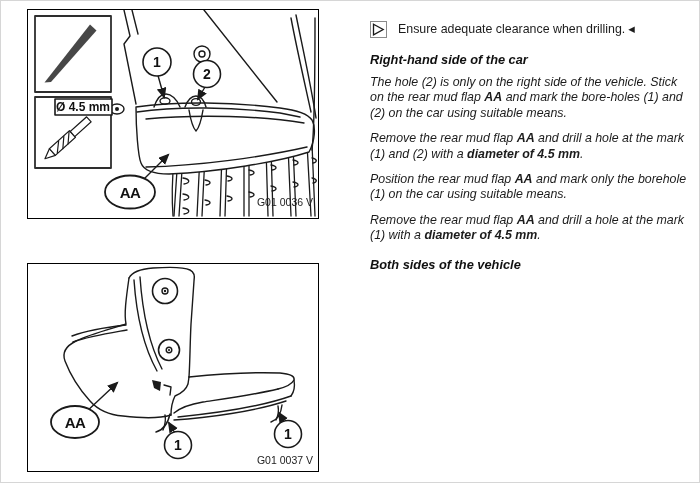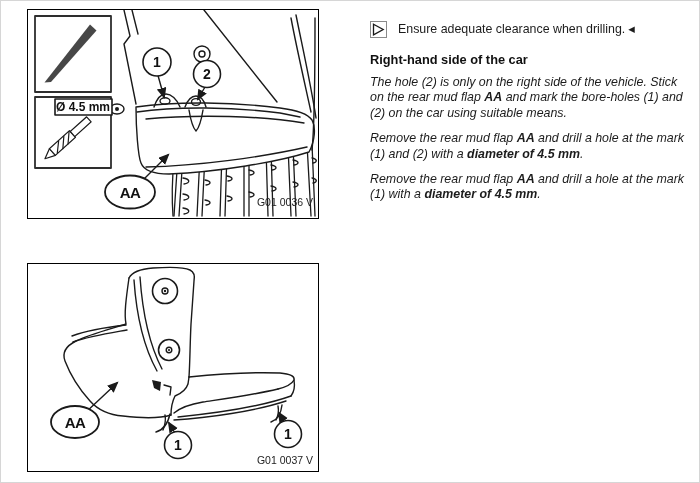--- a/index.html
+++ b/index.html
@@ -18,21 +18,21 @@
   .callout-num{font-weight:bold;font-size:14px;}
   .aa-label{font-weight:bold;font-size:15px;letter-spacing:-0.5px;}
   .fig-code{position:absolute;transform:none;font-size:10.5px;color:#222;text-align:center;}
   .diam-label{font-weight:bold;font-size:12px;}
   
   .textcol{position:absolute;left:369px;top:20px;width:318px;font-size:12.4px;line-height:15.4px;}
   .note-row{display:flex;align-items:flex-start;margin:0 0 14px 0;}
   .note-icon{flex:0 0 auto;width:17px;height:17px;margin-right:11px;margin-top:0px;}
   .note-text{padding-top:1px;}
   .end-marker{font-family:"DejaVu Sans",sans-serif;font-size:8.5px;vertical-align:1px;margin-left:3px;}
-  h3.sec{font-size:12.8px;font-weight:bold;margin:13px 0 8px 0;line-height:15px;color:#111;}
+  h3.sec{font-size:12.8px;font-weight:bold;margin:13px 0 8px 0;line-height:15px;color:#111;font-style:italic;}
   p.body{margin:0 0 10px 0;font-style:italic;}
   .b{font-weight:bold;}
 </style>
 </head>
 <body>
 
 <div class="page">
 
   <div class="figure" id="fig1">
     <svg width="289" height="207" viewBox="0 0 289 207" fill="none" stroke="#1a1a1a" stroke-width="1.4" stroke-linecap="round" stroke-linejoin="round">
@@ -208,17 +208,19 @@
           <path d="M3.5,3.2 L13.2,8.5 L3.5,13.8 Z" fill="#ffffff" stroke="#1a1a1a" stroke-width="1.3" stroke-linejoin="miter"></path>
         </svg>
       </span>
       <span class="note-text"><span>Ensure adequate clearance when drilling.</span><span class="end-marker">◀</span></span>
     </div>
 
     <h3 class="sec" style="margin-top:0">Right-hand side of the car</h3>
     <p class="body"><span>The hole (2) is only on the right side of the vehicle. Stick on the rear mud flap </span><span class="b">AA</span><span> and mark the bore-holes (1) and (2) on the car using suitable means.</span></p>
     <p class="body"><span>Remove the rear mud flap </span><span class="b">AA</span><span> and drill a hole at the mark (1) and (2) with a </span><span class="b">diameter of 4.5 mm</span><span>.</span></p>
 
+    <p class="body"><span>Position the rear mud flap </span><span class="b">AA</span><span> and mark only the borehole (1) on the car using suitable means.</span></p>
     <p class="body"><span>Remove the rear mud flap </span><span class="b">AA</span><span> and drill a hole at the mark (1) with a </span><span class="b">diameter of 4.5 mm</span><span>.</span></p>
 
+    <h3 class="sec">Both sides of the vehicle</h3>
 
   </div>
 </div>
 
 </body></html>

